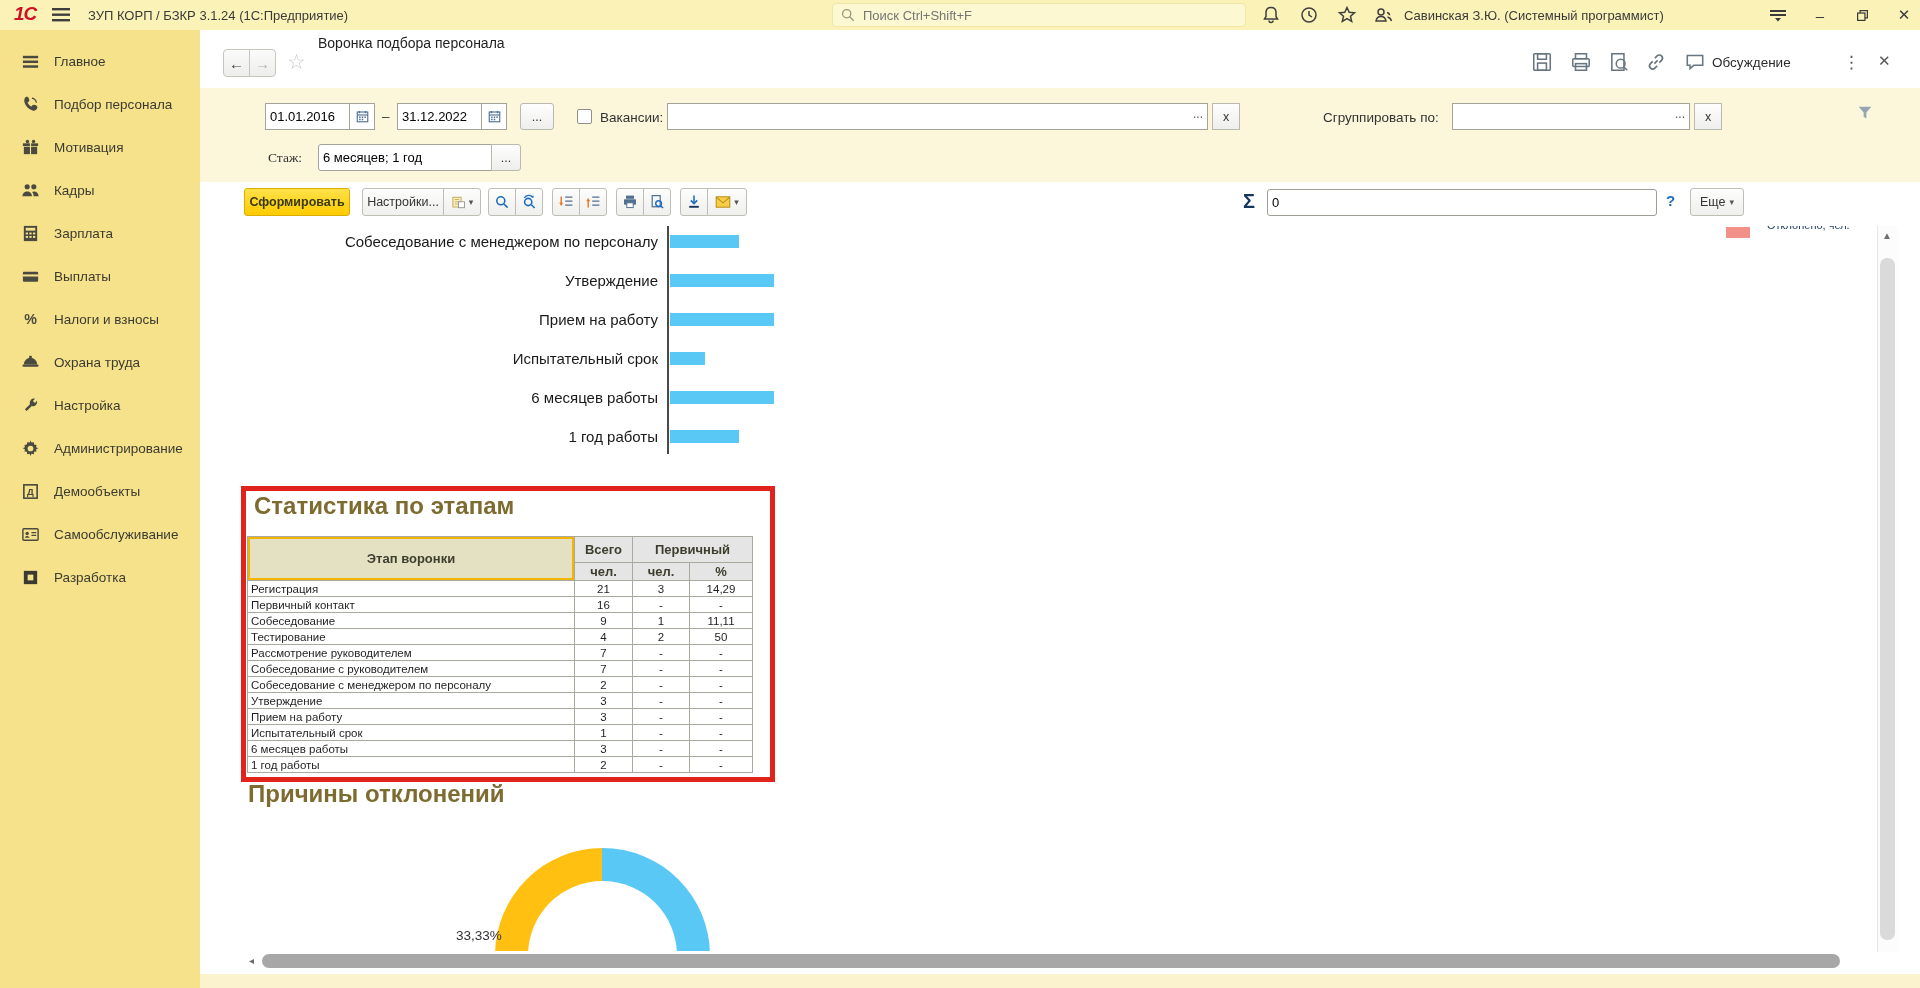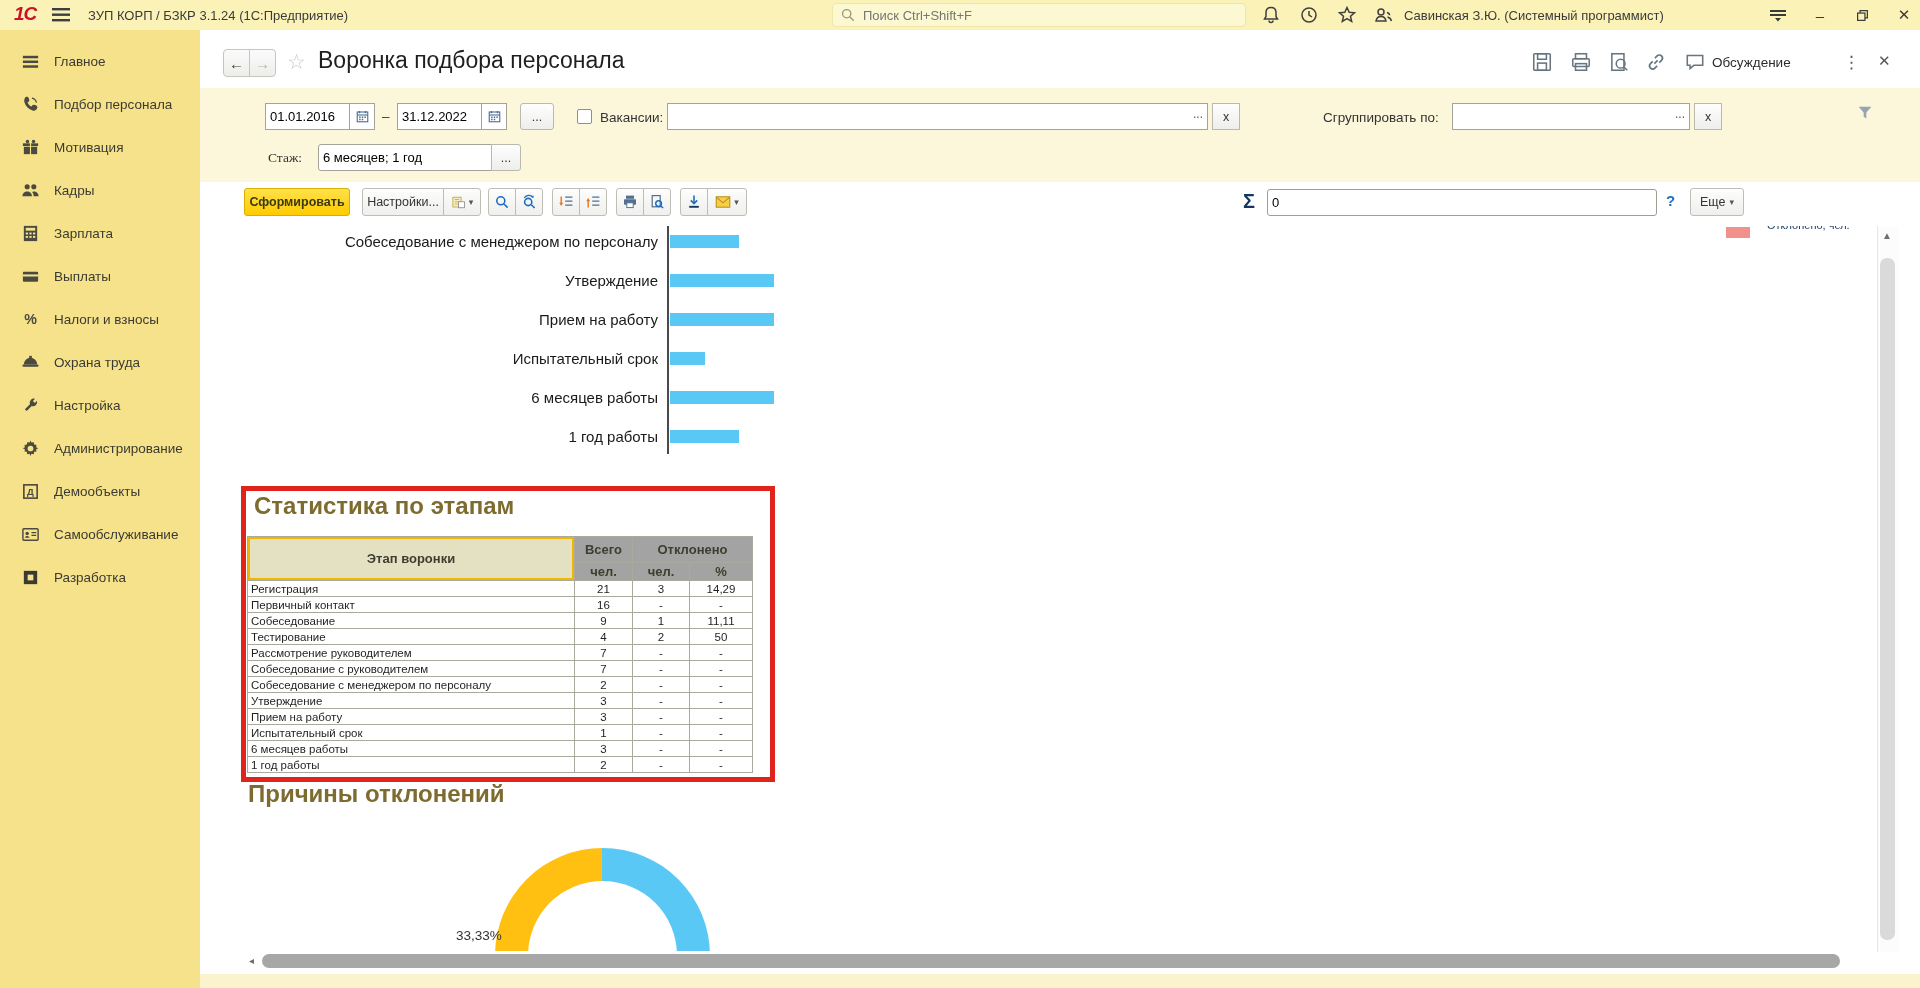--- a/index.html
+++ b/index.html
@@ -19,21 +19,21 @@
   .userName { position:absolute; left:1404px; top:8px; font-size:13px; color:#3A3A3A; white-space:nowrap; }
   .winBtn { position:absolute; top:4px; width:24px; height:22px; display:flex; align-items:center; justify-content:center; font-size:15px; color:#3A3A3A; cursor:pointer; }
   
   .sidebar { position:absolute; left:0; top:30px; width:200px; height:958px; background:#F6E28A; padding-top:10px; z-index:10; }
   .sb-item { height:43px; display:flex; align-items:center; padding-left:20px; gap:14px; cursor:pointer; }
   .sb-icon { width:20px; height:20px; flex:0 0 20px; display:flex; align-items:center; justify-content:center; }
   .sb-label { font-size:13.5px; color:#3B3B33; white-space:nowrap; }
   
   .mainWin { position:absolute; left:200px; top:30px; width:1720px; height:944px; background:#FFFFFF; }
   .navBtn { width:27px; height:28px; background:linear-gradient(#FBFBFB,#EDEDEB); border:1px solid #C6C6BC; display:flex; align-items:center; justify-content:center; font-size:15px; cursor:pointer; }
-  .rptTitle { position:absolute; left:318px; top:47px; font-size:23px; color:#1F1F1F; white-space:nowrap;text-align:center; }
+  .rptTitle { position:absolute; left:318px; top:35px; font-size:14px; color:#1F1F1F; white-space:nowrap;text-align:center; }
   .hdr-ico { position:absolute; top:50px; width:26px; height:24px; display:flex; align-items:center; justify-content:center; cursor:pointer; }
   
   .filterPanel { position:absolute; left:200px; top:88px; width:1720px; height:94px; background:#FCF7DB; }
   .inp { border:1px solid #A3A399; background:#fff; font:13px "Liberation Sans",sans-serif; color:#000; padding:0 4px; height:27px; }
   .lbl { font-size:13.5px; color:#333; white-space:nowrap; }
   .btn { background:linear-gradient(#FEFEFE,#EEEEEC); border:1px solid #B9B9AE; border-radius:3px; display:flex; align-items:center; justify-content:center; font-size:12.5px; color:#333; cursor:pointer; }
   .inpWrap { position:absolute; display:flex; }
   .dots-in { position:absolute; right:5px; top:4px; font-size:12px; color:#555; cursor:pointer; }
   
   .genBtn { position:absolute; left:244px; top:188px; width:106px; height:28px; background:linear-gradient(#FFE14A,#FFCB00); border:1px solid #D8AE00; border-radius:3px; font-size:12.5px; font-weight:bold; color:#3A3A10; display:flex; align-items:center; justify-content:center; cursor:pointer; }
@@ -41,21 +41,21 @@
   
   #funnel-rows { position:absolute; left:245px; top:222px; width:1100px; }
   .f-row { height:39px; display:flex; align-items:center; }
   .f-label { width:413px; text-align:right; font-size:15px; color:#1A1A1A; white-space:nowrap; }
   .f-bar { height:13px; margin-left:12px; }
   .axis { position:absolute; left:667px; top:226px; width:2px; height:228px; background:#4A4A4A; }
   .section-h { position:absolute; font-size:24px; font-weight:bold; color:#7D6B2F; white-space:nowrap; }
   .redBox { position:absolute; left:241px; top:486px; width:534px; height:296px; border:5px solid #E0241B; z-index:6; pointer-events:none; }
   #stats-table { position:absolute; left:247px; top:536px; border-collapse:collapse; table-layout:fixed; z-index:5; background:#fff; }
   #stats-table th, #stats-table td { border:1px solid #A9A99E; overflow:hidden; white-space:nowrap; }
-  #stats-table thead th { background:#a3a3a3; font-size:13px; color:#3E3E2E; font-weight:bold; text-align:center; }
+  #stats-table thead th { background:#e5e5e5; font-size:13px; color:#3E3E2E; font-weight:bold; text-align:center; }
   #stats-table th.stage { background:#E4E0C2; box-shadow:inset 0 0 0 2px #F2B600; }
   #stats-table tbody td { height:16px; font-size:11.5px; color:#1F1F1F; padding:0 3px; }
   .c-num { text-align:center; }
   .legendClip { position:absolute; left:1754px; top:226px; width:120px; height:13px; overflow:hidden; }
   .legendClip span { display:block; margin-top:-7px; font-size:11px; color:#17365D; white-space:nowrap;margin-left:13px; }
   .donutWrap { position:absolute; left:495px; top:848px; width:215px; height:106px; overflow:hidden; }
   .donut { width:215px; height:215px; border-radius:50%; position:relative; }
   .donut::after { content:""; position:absolute; left:33px; top:33px; right:33px; bottom:33px; background:#fff; border-radius:50%; }
   .hScroll { position:absolute; left:247px; top:951px; width:1629px; height:20px; background:#FFFFFF; }
   .hThumb { position:absolute; left:262px; top:954px; width:1578px; height:14px; background:#A7A7A7; border-radius:7px; cursor:pointer; }
@@ -557,21 +557,21 @@
   <colgroup>
       <col style="width:327px">
       <col style="width:58px">
       <col style="width:57px">
       <col style="width:63px">
     </colgroup>
   <thead>
     <tr style="height:26px;">
       <th class="stage" rowspan="2">Этап воронки</th>
       <th>Всего</th>
-      <th colspan="2">Отклонено</th>
+      <th colspan="2">Первичный</th>
     </tr>
     <tr style="height:18px;">
       <th>чел.</th>
       <th>чел.</th>
       <th>%</th>
     </tr>
   </thead>
   <tbody id="stats-tbody">
       <tr>
         <td class="c-stage">Регистрация</td>

